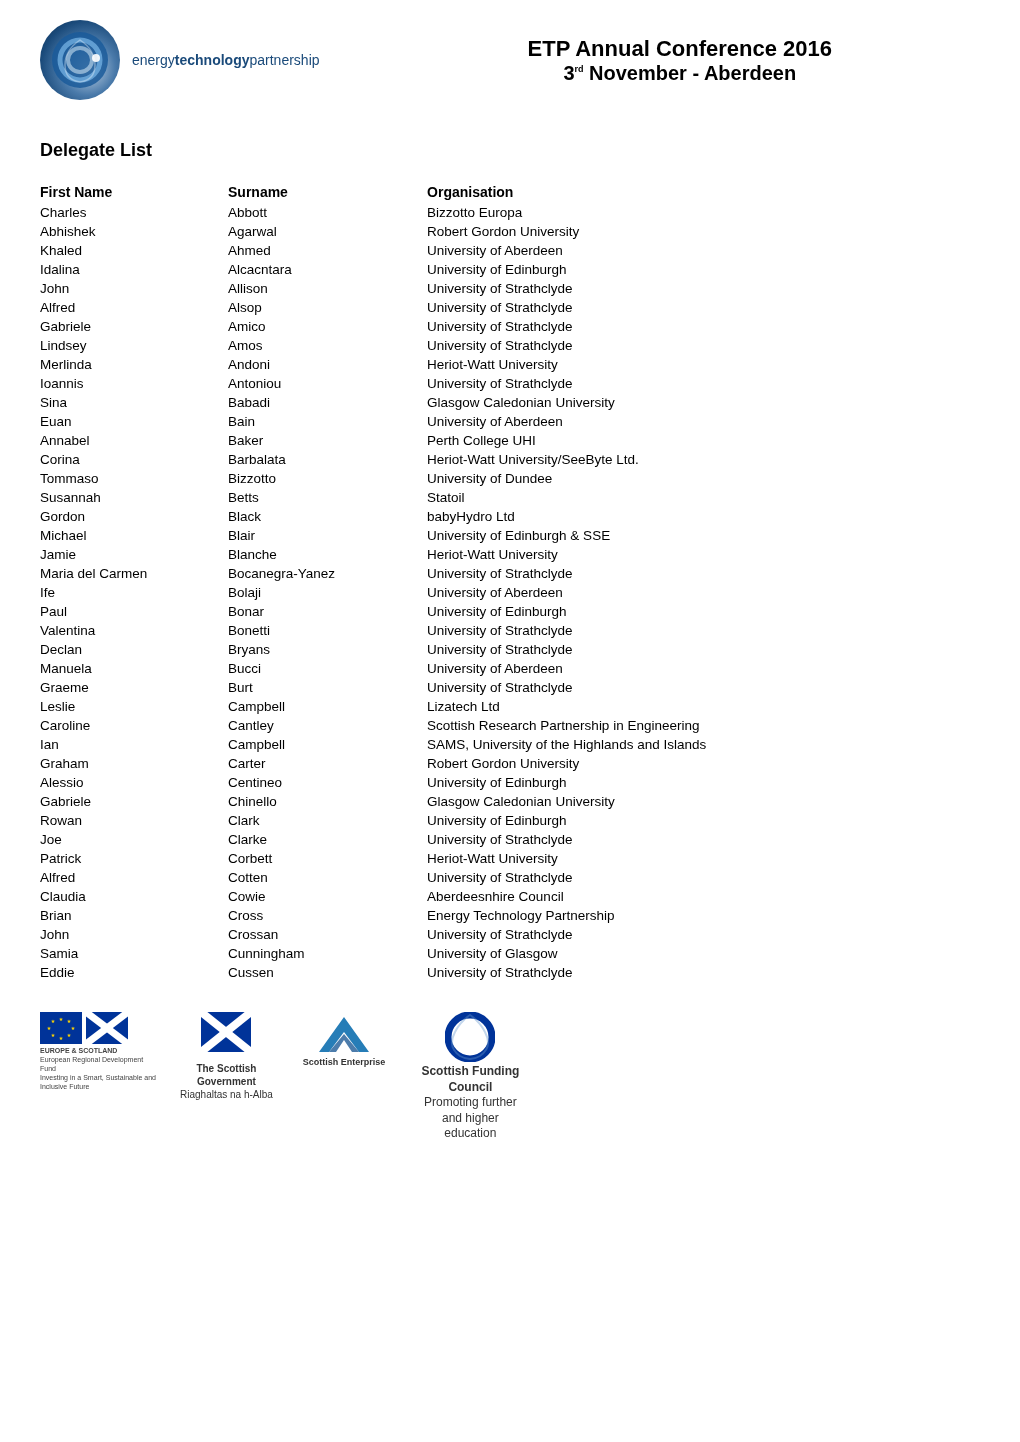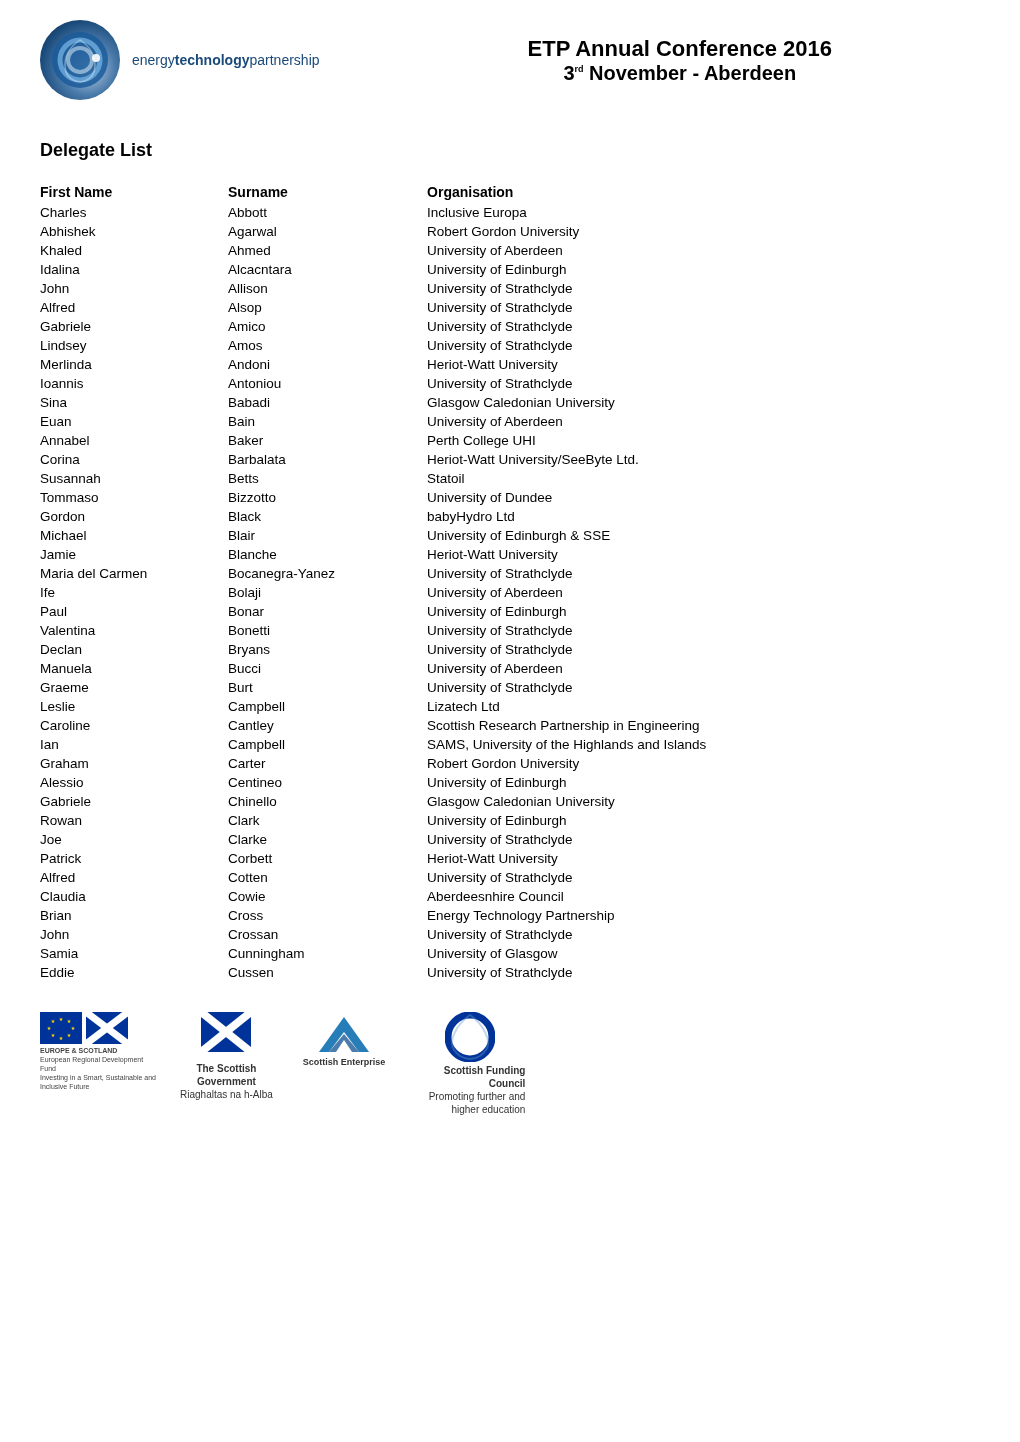--- a/index.html
+++ b/index.html
@@ -133,21 +133,21 @@
     <tr>
       <th class="col-first">First Name</th>
       <th class="col-last">Surname</th>
       <th class="col-org">Organisation</th>
     </tr>
   </thead>
   <tbody id="delegate-body">
   <tr>
         <td>Charles</td>
         <td>Abbott</td>
-        <td>Inclusive Europa</td>
+        <td>Bizzotto Europa</td>
       </tr>
       <tr>
         <td>Abhishek</td>
         <td>Agarwal</td>
         <td>Robert Gordon University</td>
       </tr>
       <tr>
         <td>Khaled</td>
         <td>Ahmed</td>
         <td>University of Aberdeen</td>
@@ -201,28 +201,28 @@
         <td>Annabel</td>
         <td>Baker</td>
         <td>Perth College UHI</td>
       </tr>
       <tr>
         <td>Corina</td>
         <td>Barbalata</td>
         <td>Heriot-Watt University/SeeByte Ltd.</td>
       </tr>
       <tr>
+        <td>Tommaso</td>
+        <td>Bizzotto</td>
+        <td>University of Dundee</td>
+      </tr>
+      <tr>
         <td>Susannah</td>
         <td>Betts</td>
         <td>Statoil</td>
-      </tr>
-      <tr>
-        <td>Tommaso</td>
-        <td>Bizzotto</td>
-        <td>University of Dundee</td>
       </tr>
       <tr>
         <td>Gordon</td>
         <td>Black</td>
         <td>babyHydro Ltd</td>
       </tr>
       <tr>
         <td>Michael</td>
         <td>Blair</td>
         <td>University of Edinburgh &amp; SSE</td>
@@ -400,18 +400,18 @@
       <polygon points="15,40 30,22 45,40 38,40 30,28 22,40" fill="#004488" opacity="0.7"></polygon>
     </svg>
     <div style="font-size:9px;color:#333;text-align:center;font-weight:bold;">Scottish Enterprise</div>
   </div>
 
   <div style="display:flex;flex-direction:column;align-items:center;margin-left:10px;">
     <svg width="50" height="50" viewBox="0 0 50 50">
       <circle cx="25" cy="25" r="22" fill="none" stroke="#003399" stroke-width="7"></circle>
       <path d="M25 3 Q35 10 40 20 Q48 35 35 44 Q25 50 15 44 Q2 35 10 20 Q15 10 25 3Z" fill="none" stroke="#6699cc" stroke-width="2" opacity="0.4"></path>
     </svg>
-    <div style="font-size:10px;color:#333;text-align:right;line-height:1.3;margin-top:2px;max-width:110px;">
+    <div style="font-size:12px;color:#333;text-align:center;line-height:1.3;margin-top:2px;max-width:110px;">
       <div style="font-weight:bold;">Scottish Funding Council</div>
       <div>Promoting further and higher education</div>
     </div>
   </div>
 </div>
 
 </body></html>

